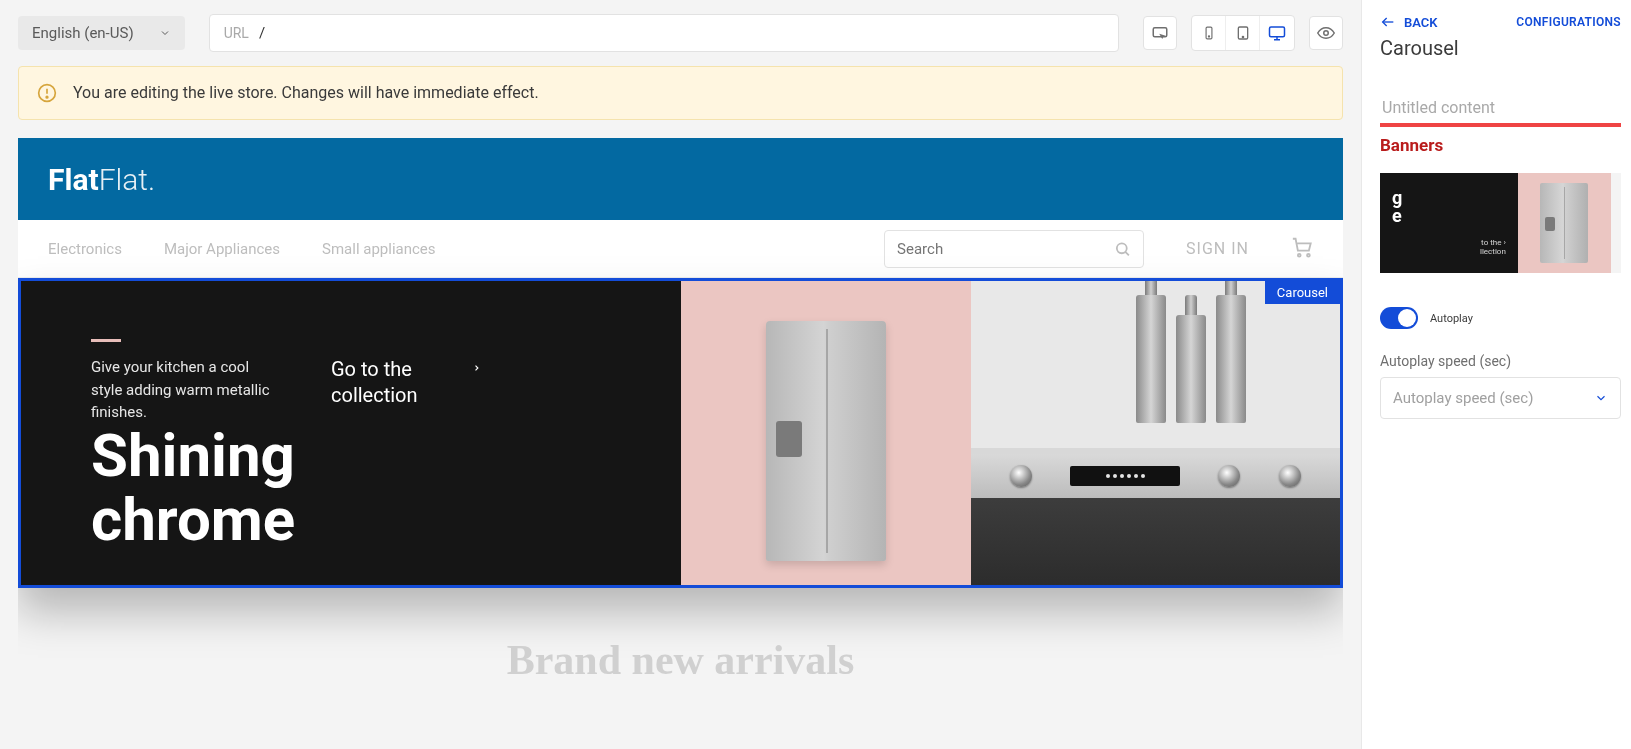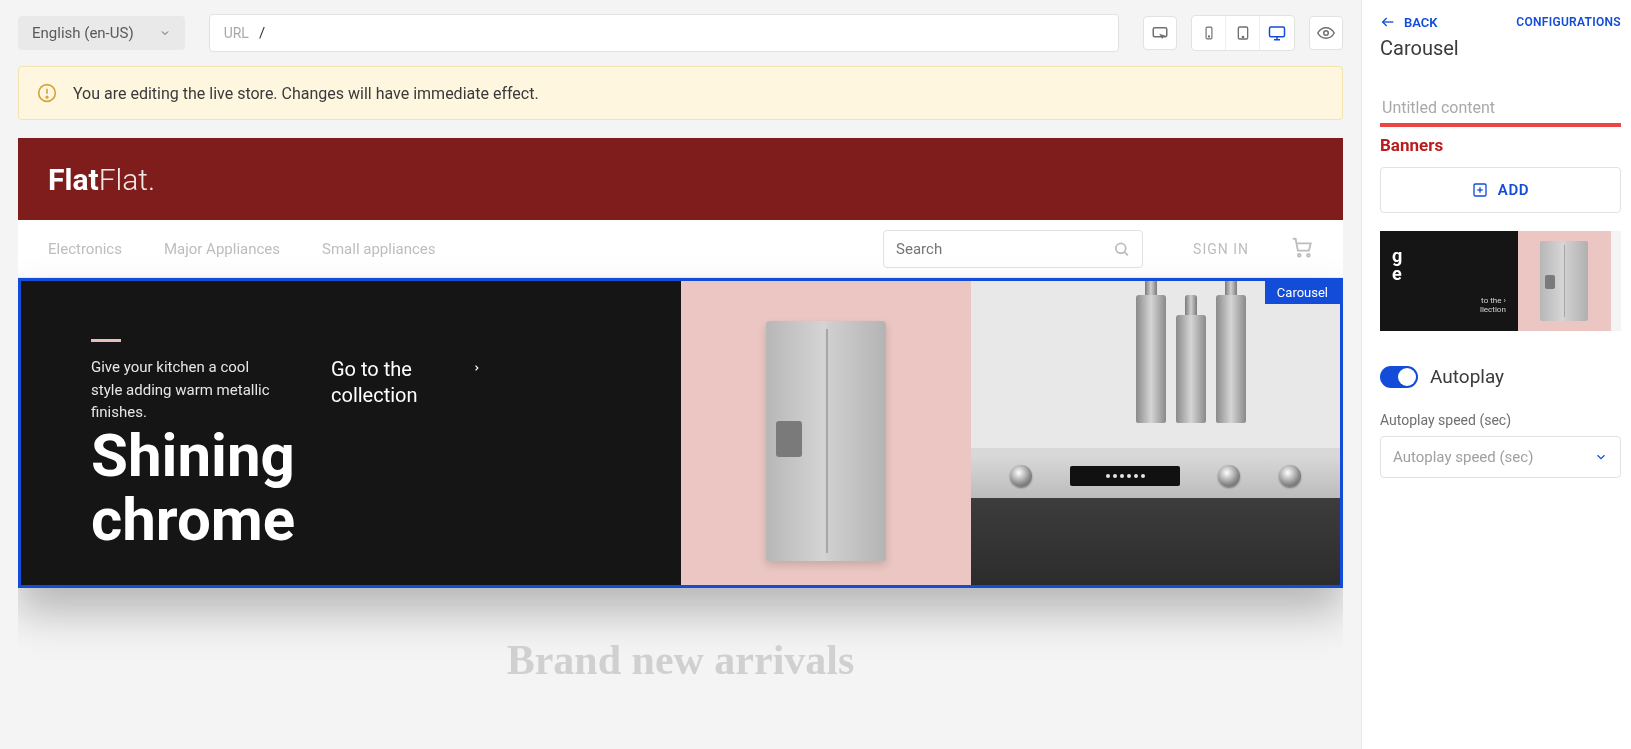--- a/index.html
+++ b/index.html
@@ -102,42 +102,42 @@
     .device-group .dev.active { color: #134cd8; }
 
     
     .alert {
       margin: 0 18px;
       background: #fff6e0;
       border: 1px solid #f5e3ad;
       border-radius: 4px;
       padding: 16px 18px;
       display: flex;
-      align-items: center;
+      align-items: flex-start;
       gap: 16px;
       color: #3a3a3a;
       font-size: 16px;
     }
     .alert .warning-icon {
       color: #d6a53c;
       display: inline-flex;
     }
 
     
     .preview-wrap {
       margin: 18px;
       flex: 1;
       overflow: hidden;
       display: flex;
       flex-direction: column;
       position: relative;
     }
 
     .site-header {
-      background: #7f1d1d;
+      background: #0369a1;
       height: 82px;
       display: flex;
       align-items: center;
       padding: 0 30px;
     }
     .logo {
       font-family: Georgia, 'Times New Roman', serif;
       font-size: 30px;
       color: #fff;
     }
@@ -498,21 +498,21 @@
     }
     .toggle::after {
       content:'';
       position:absolute;
       right:2px; top:2px;
       width:18px; height:18px;
       background:#fff;
       border-radius:50%;
     }
     .toggle-label {
-      font-size: 19px;
+      font-size: 11px;
       color: #3b3b3b;
     }
 
     .field-label {
       font-size: 14px;
       color: #6f6f6f;
       margin-top: 24px;
     }
     .select {
       margin-top: 8px;
@@ -608,21 +608,21 @@
       <span>Major Appliances</span>
       <span>Small appliances</span>
       <div class="spacer"></div>
       <div class="search-box">
         <input placeholder="Search" style="">
         <svg width="18" height="18" viewBox="0 0 24 24" fill="none" stroke="currentColor" stroke-width="2.5">
             <circle cx="11" cy="11" r="7"></circle>
             <line x1="21" y1="21" x2="16" y2="16"></line>
           </svg>
       </div>
-      <span style="letter-spacing:1px;font-size:14px;margin-left:8px;">SIGN IN</span>
+      <span style="letter-spacing:1px;font-size:16px;">SIGN IN</span>
       <span class="cart-icon">
         <svg width="22" height="22" viewBox="0 0 24 24" fill="none" stroke="currentColor" stroke-width="2">
             <circle cx="9" cy="21" r="1.5"></circle>
             <circle cx="19" cy="21" r="1.5"></circle>
             <path d="M2 3h3l2.5 13h12l2-8H7"></path>
           </svg>
       </span>
     </div>
 
     <div class="carousel-shadow">
@@ -699,28 +699,20 @@
       <span>BACK</span>
     </div>
     <div class="sb-conf">CONFIGURATIONS</div>
   </div>
   <div class="sb-title">Carousel</div>
 
   <input class="sb-input" placeholder="Untitled content" style="">
 
   <div class="sb-h">Banners</div>
 
-  <div class="btn-add">
-    <svg width="16" height="16" viewBox="0 0 24 24" fill="none" stroke="currentColor" stroke-width="2">
-        <rect x="3" y="3" width="18" height="18" rx="2"></rect>
-        <line x1="12" y1="8" x2="12" y2="16"></line>
-        <line x1="8" y1="12" x2="16" y2="12"></line>
-      </svg>
-    <span>ADD</span>
-  </div>
 
   <div class="thumbs">
     <div class="thumb-a">
       <div class="t-title">
         <span>g</span><br>
         <span>e</span>
       </div>
       <div class="t-sub">
         <span>to the</span> ›<br>
         <span>llection</span>

